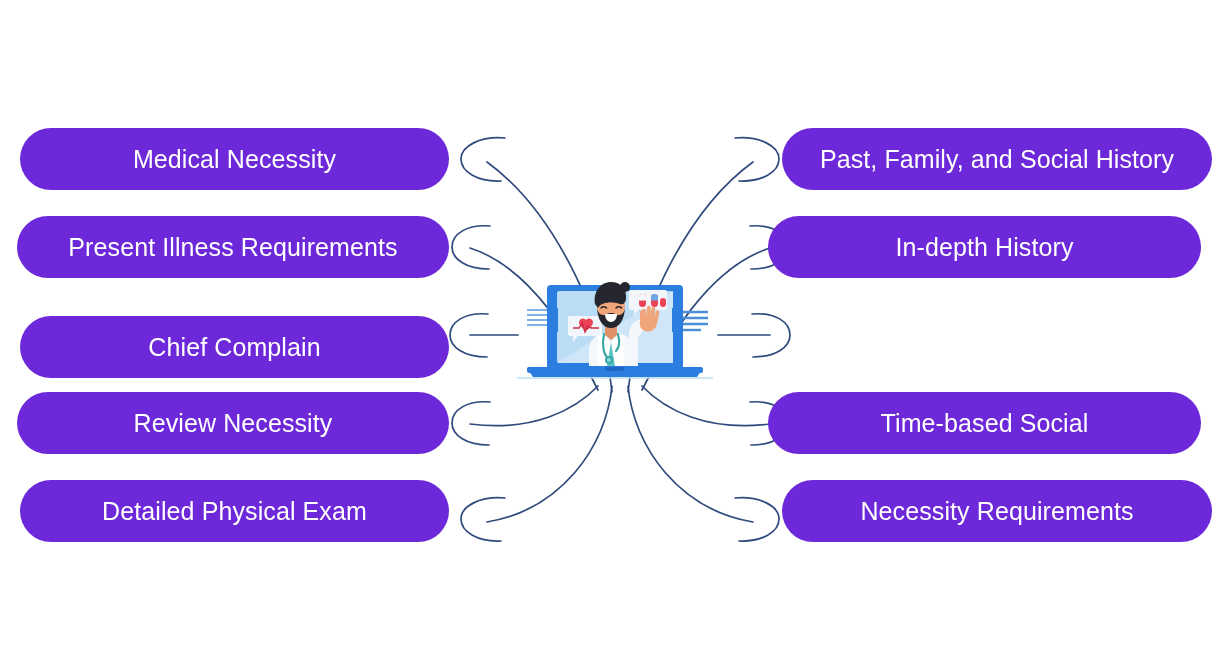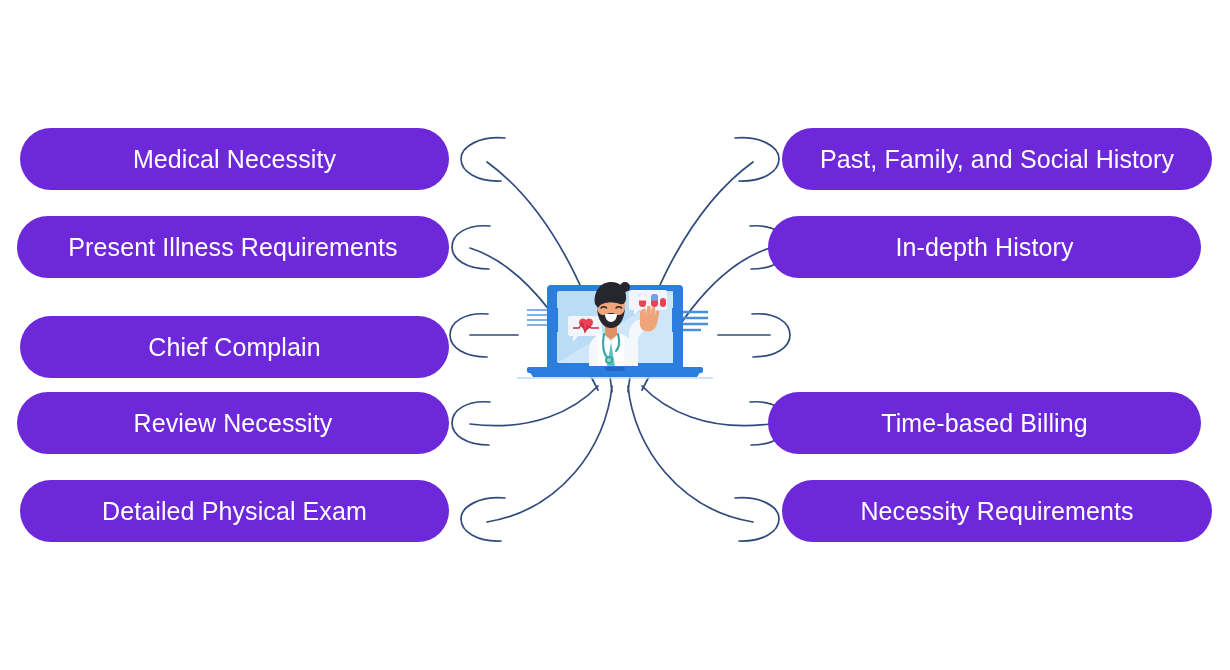--- a/index.html
+++ b/index.html
@@ -131,21 +131,21 @@
     <span class="pill-label">Detailed Physical Exam</span>
   </div>
 
   <div class="pill right row1">
     <span class="pill-label">Past, Family, and Social History</span>
   </div>
   <div class="pill right wide row2">
     <span class="pill-label">In-depth History</span>
   </div>
   <div class="pill right wide row4">
-    <span class="pill-label">Time-based Billing</span>
+    <span class="pill-label">Time-based Social</span>
   </div>
   <div class="pill right row5">
     <span class="pill-label">Necessity Requirements</span>
   </div>
 
   <svg id="illustration" viewBox="0 0 220 120">
 
     <line x1="12" y1="110" x2="208" y2="110" stroke="#BBDCF5" stroke-width="1.6"></line>
 
     <g stroke="#7FB0E8" stroke-width="2">

